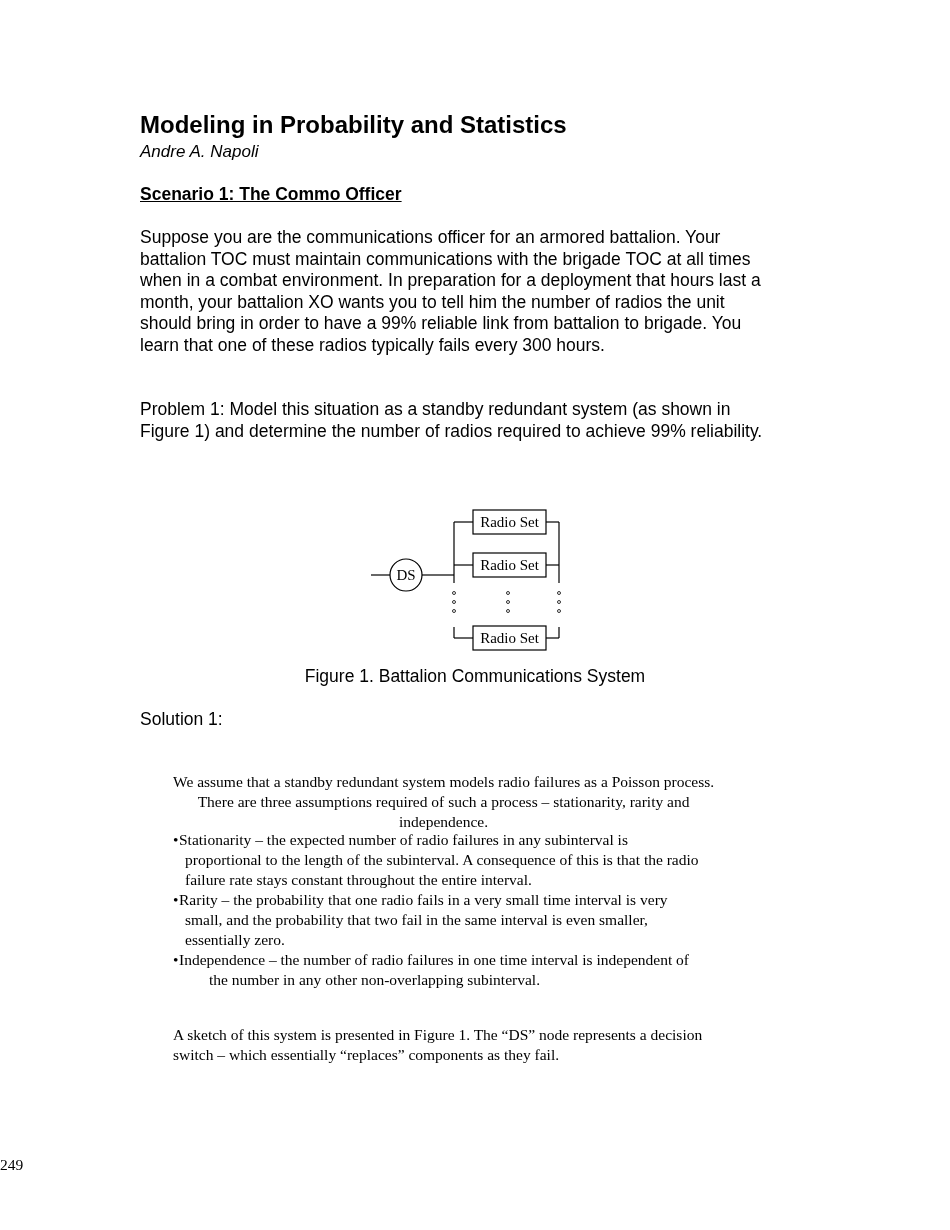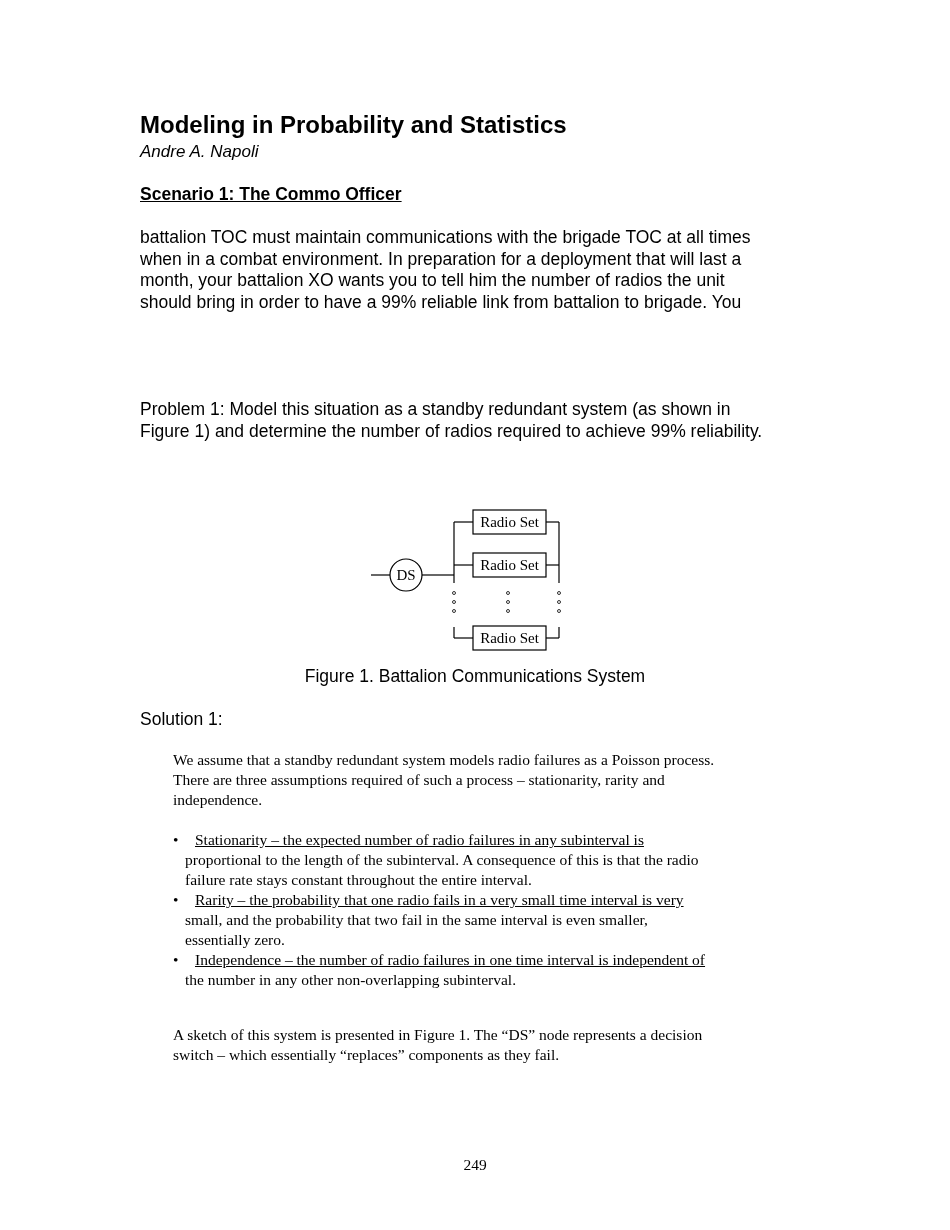--- a/index.html
+++ b/index.html
@@ -11,40 +11,42 @@
     .author { position: absolute; left: 140px; top: 142px; font-size: 17px; font-style: italic; line-height: 20px; white-space: nowrap; }
     .scenario { position: absolute; left: 140px; top: 184px; font-size: 17.5px; font-weight: bold; text-decoration: underline; line-height: 20px; white-space: nowrap; }
     .para-sans { position: absolute; left: 140px; font-size: 17.5px; line-height: 21.5px; }
     .para-sans div { white-space: nowrap; }
     .caption { position: absolute; left: 0; width: 950px; top: 666px; text-align: center; font-size: 17.5px; line-height: 20px; }
     .solution { position: absolute; left: 140px; top: 709px; font-size: 17.5px; line-height: 20px; }
     .para-serif { position: absolute; left: 173px; font-size: 15.5px; line-height: 20px; }
     .para-serif div { white-space: nowrap; }
     .bullet { position: absolute; left: 173px; font-size: 15.5px; line-height: 20px; }
     .bullet .dot { position: absolute; left: 0; top: 0; }
-    .bullet .line1 { position: absolute; left: 22px; top: 0; white-space: nowrap; text-decoration: underline; }
+    .bullet .line1 { position: absolute; left: 6px; top: 0; white-space: nowrap; }
     .bullet .cont { position: absolute; left: 12px; white-space: nowrap; }
-    .pagenum { position: absolute; left: 0; width: 950px; top: 1156px; text-align: center; font-size: 15.5px; }
+    .pagenum { position: absolute; left: 0; width: 950px; top: 1156px; text-align: left; font-size: 15.5px; }
     svg.diagram { position: absolute; left: 365px; top: 505px; }
   </style>
 </head>
 <body>
 
 <div class="page">
 
   <div class="title sans">Modeling in Probability and Statistics</div>
   <div class="author sans">Andre A. Napoli</div>
 
   <div class="scenario sans">Scenario 1:  The Commo Officer</div>
 
   <div class="para-sans sans" style="top:227px;">
+    <div>Suppose you are the communications officer for an armored battalion.  Your</div>
     <div>battalion TOC must maintain communications with the brigade TOC at all times</div>
-    <div>when in a combat environment.  In preparation for a deployment that will last a</div>
+    <div>when in a combat environment.  In preparation for a deployment that hours last a</div>
     <div>month, your battalion XO wants you to tell him the number of radios the unit</div>
     <div>should bring in order to have a 99% reliable link from battalion to brigade.  You</div>
+    <div>learn that one of these radios typically fails every 300 hours.</div>
   </div>
 
   <div class="para-sans sans" style="top:399px;">
     <div>Problem 1: Model this situation as a standby redundant system (as shown in</div>
     <div>Figure 1) and determine the number of radios required to achieve 99% reliability.</div>
   </div>
 
   <svg class="diagram" width="220" height="150" viewBox="0 0 220 150">
     <g stroke="#000" stroke-width="1.2" fill="none">
 
@@ -88,21 +90,21 @@
       <text x="144.5" y="22" text-anchor="middle">Radio Set</text>
       <text x="144.5" y="65" text-anchor="middle">Radio Set</text>
       <text x="144.5" y="138" text-anchor="middle">Radio Set</text>
     </g>
   </svg>
 
   <div class="caption sans">Figure 1.  Battalion Communications System</div>
 
   <div class="solution sans">Solution 1:</div>
 
-  <div class="para-serif serif" style="top:750px;">
+  <div class="para-serif serif" style="top:772px;text-align:center;">
     <div>We assume that a standby redundant system models radio failures as a Poisson process.</div>
     <div>There are three assumptions required of such a process – stationarity, rarity and</div>
     <div>independence.</div>
   </div>
 
   <div class="bullet serif" style="top:830px;">
     <span class="dot">•</span>
     <span class="line1">Stationarity – the expected number of radio failures in any subinterval is</span>
     <span class="cont" style="top:20px;">proportional to the length of the subinterval.  A consequence of this is that the radio</span>
     <span class="cont" style="top:40px;">failure rate stays constant throughout the entire interval.</span>
@@ -111,21 +113,21 @@
   <div class="bullet serif" style="top:890px;">
     <span class="dot">•</span>
     <span class="line1">Rarity –  the probability that one radio fails in a very small time interval is very</span>
     <span class="cont" style="top:20px;">small, and the probability that two fail in the same interval is even smaller,</span>
     <span class="cont" style="top:40px;">essentially zero.</span>
   </div>
 
   <div class="bullet serif" style="top:950px;">
     <span class="dot">•</span>
     <span class="line1">Independence – the number of radio failures in one time interval is independent of</span>
-    <span class="cont" style="top:20px;">the number in any other non-overlapping subinterval.</span>
+    <span class="cont" style="top:20px;margin-left:24px;">the number in any other non-overlapping subinterval.</span>
   </div>
 
 
   <div class="para-serif serif" style="top:1015px;margin-top:10px;">
     <div>A sketch of this system is presented in Figure 1.  The “DS” node represents a decision</div>
     <div>switch – which essentially “replaces” components as they fail.</div>
   </div>
 
   <div class="pagenum serif">249</div>
 

